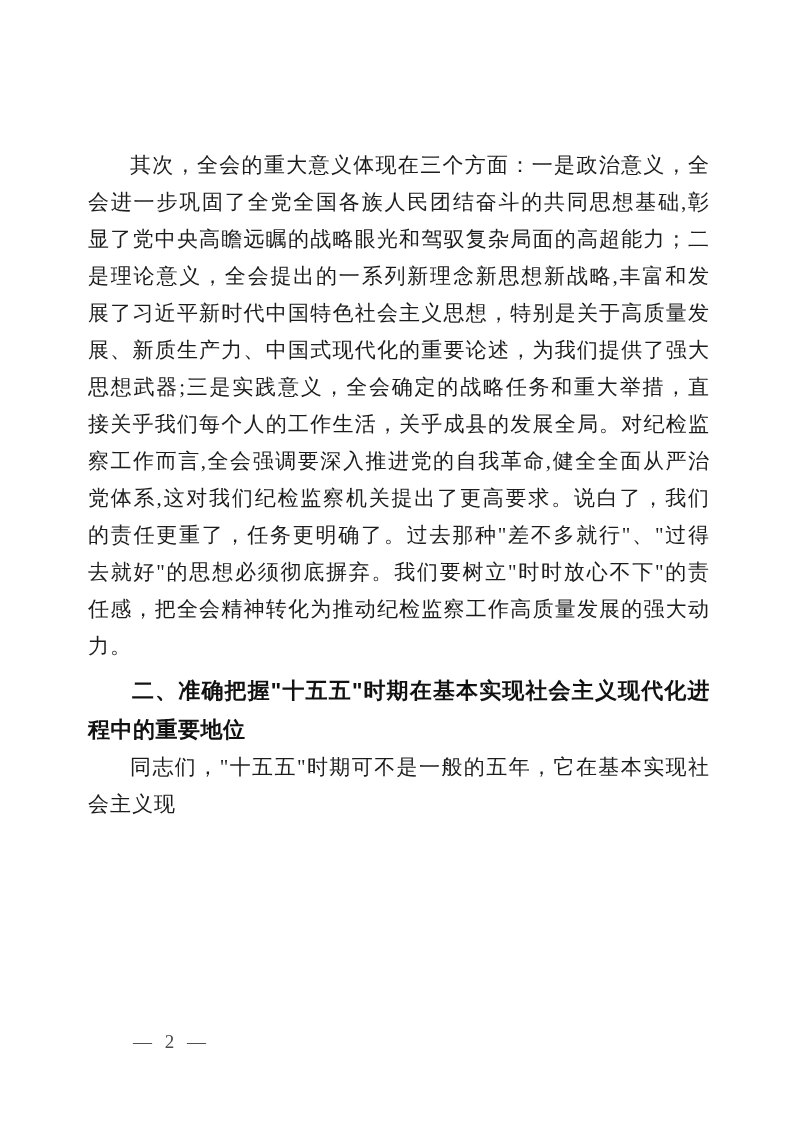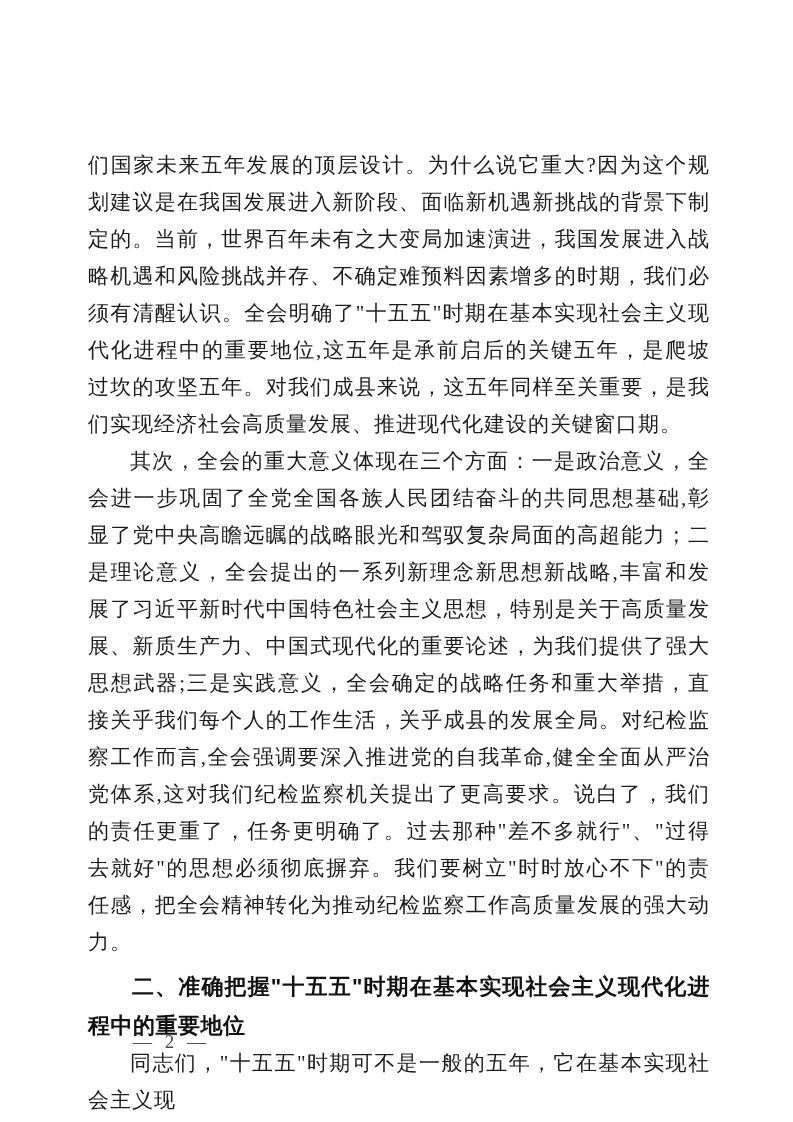--- a/index.html
+++ b/index.html
@@ -57,19 +57,18 @@
     letter-spacing: 4px;
     color: #4a4a4a;
     font-family: "Liberation Serif", "DejaVu Serif", serif;
   }
 </style>
 </head>
 <body>
 
 <div class="page">
   <div class="doc">
-    <p class="body-para no-indent">们国家未来五年发展的顶层设计。为什么说它重大?因为这个规划建议是在我国发展进入新阶段、面临新机遇新挑战的背景下制定的。当前，世界百年未有之大变局加速演进，我国发展进入战略机遇和风险挑战并存、不确定难预料因素增多的时期，我们必须有清醒认识。全会明确了"十五五"时期在基本实现社会主义现代化进程中的重要地位,这五年是承前启后的关键五年，是爬坡过坎的攻坚五年。对我们成县来说，这五年同样至关重要，是我们实现经济社会高质量发展、推进现代化建设的关键窗口期。</p>
     <p class="body-para indent">其次，全会的重大意义体现在三个方面：一是政治意义，全会进一步巩固了全党全国各族人民团结奋斗的共同思想基础,彰显了党中央高瞻远瞩的战略眼光和驾驭复杂局面的高超能力；二是理论意义，全会提出的一系列新理念新思想新战略,丰富和发展了习近平新时代中国特色社会主义思想，特别是关于高质量发展、新质生产力、中国式现代化的重要论述，为我们提供了强大思想武器;三是实践意义，全会确定的战略任务和重大举措，直接关乎我们每个人的工作生活，关乎成县的发展全局。对纪检监察工作而言,全会强调要深入推进党的自我革命,健全全面从严治党体系,这对我们纪检监察机关提出了更高要求。说白了，我们的责任更重了，任务更明确了。过去那种"差不多就行"、"过得去就好"的思想必须彻底摒弃。我们要树立"时时放心不下"的责任感，把全会精神转化为推动纪检监察工作高质量发展的强大动力。</p>
     <h2 class="heading indent">二、准确把握"十五五"时期在基本实现社会主义现代化进程中的重要地位</h2>
     <p class="body-para indent">同志们，"十五五"时期可不是一般的五年，它在基本实现社会主义现</p>
   </div>
   <div class="footer">— 2 —</div>
 </div>
 
 </body></html>

